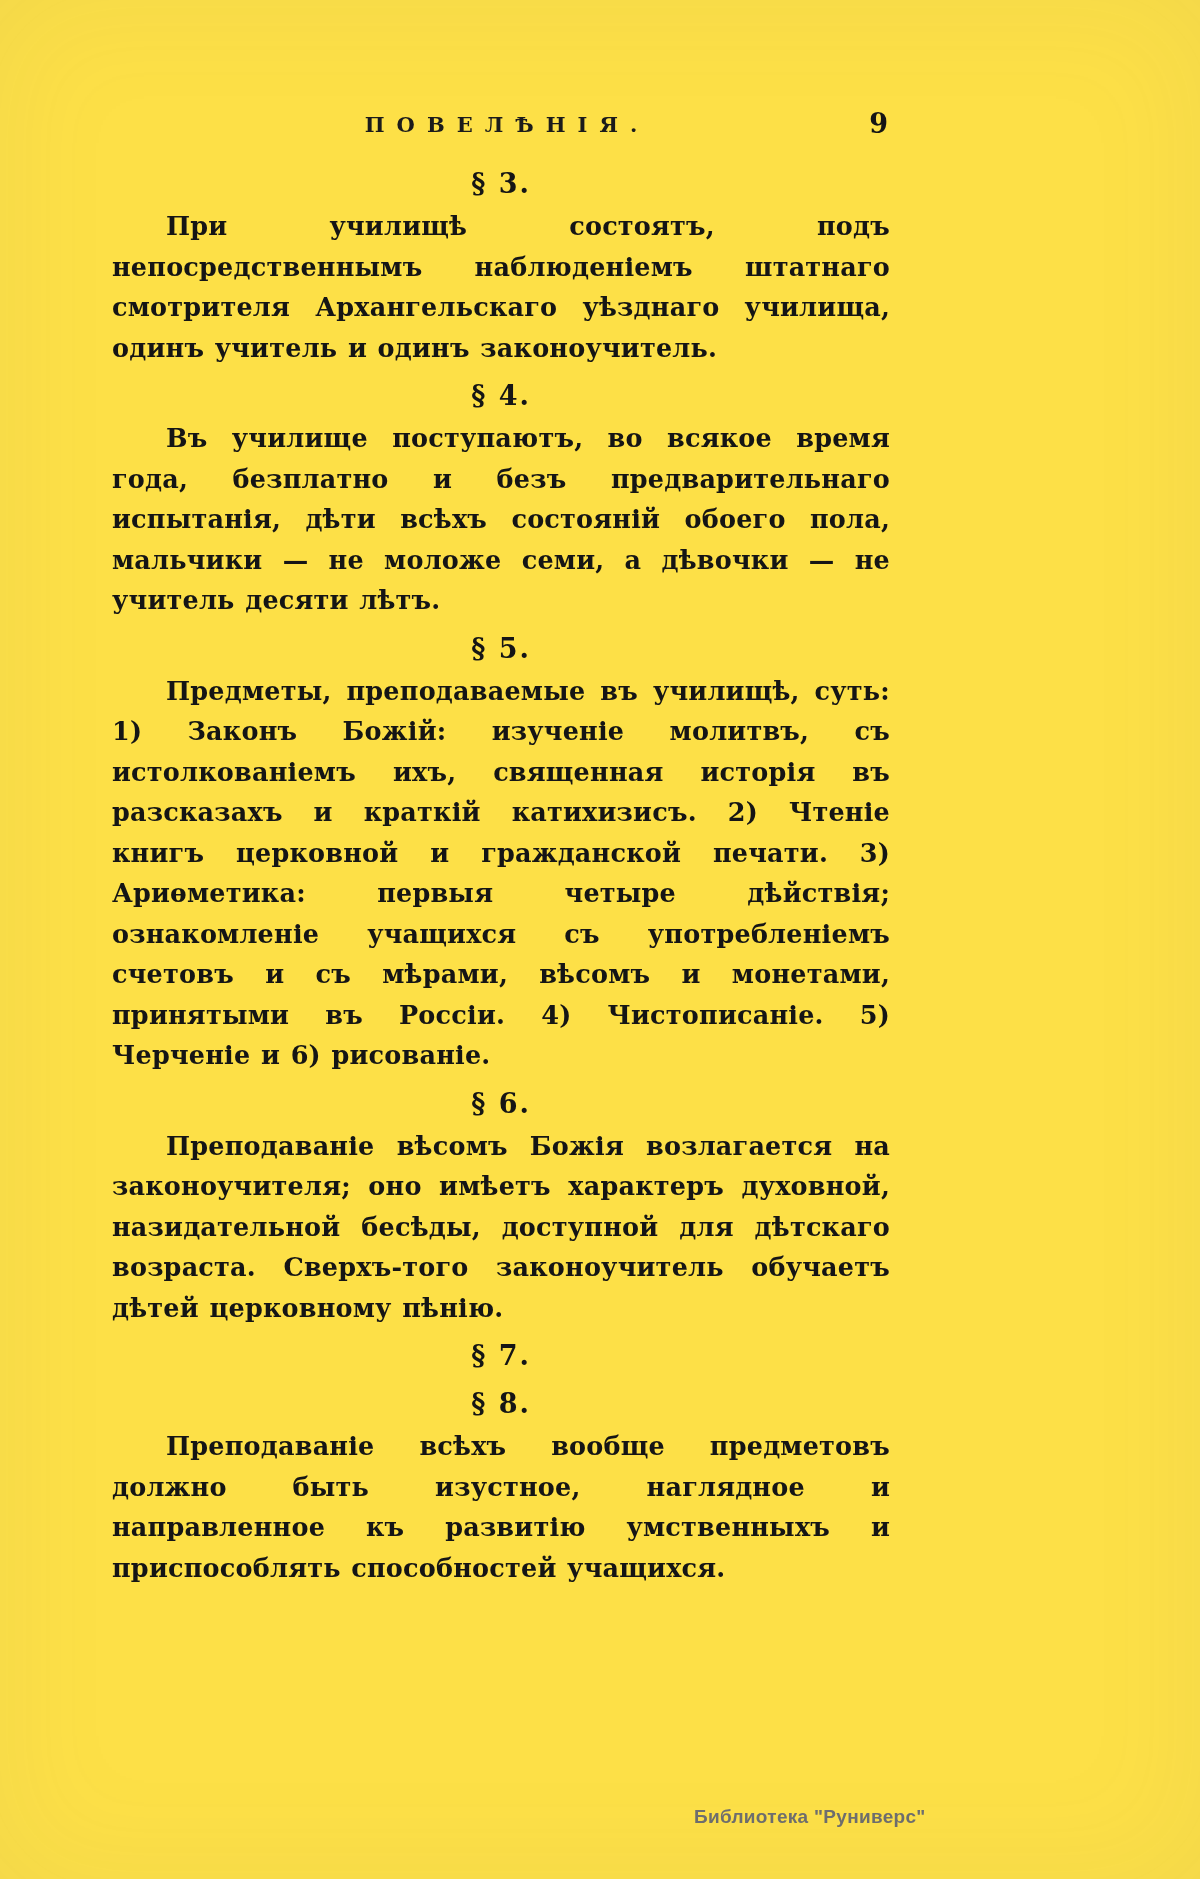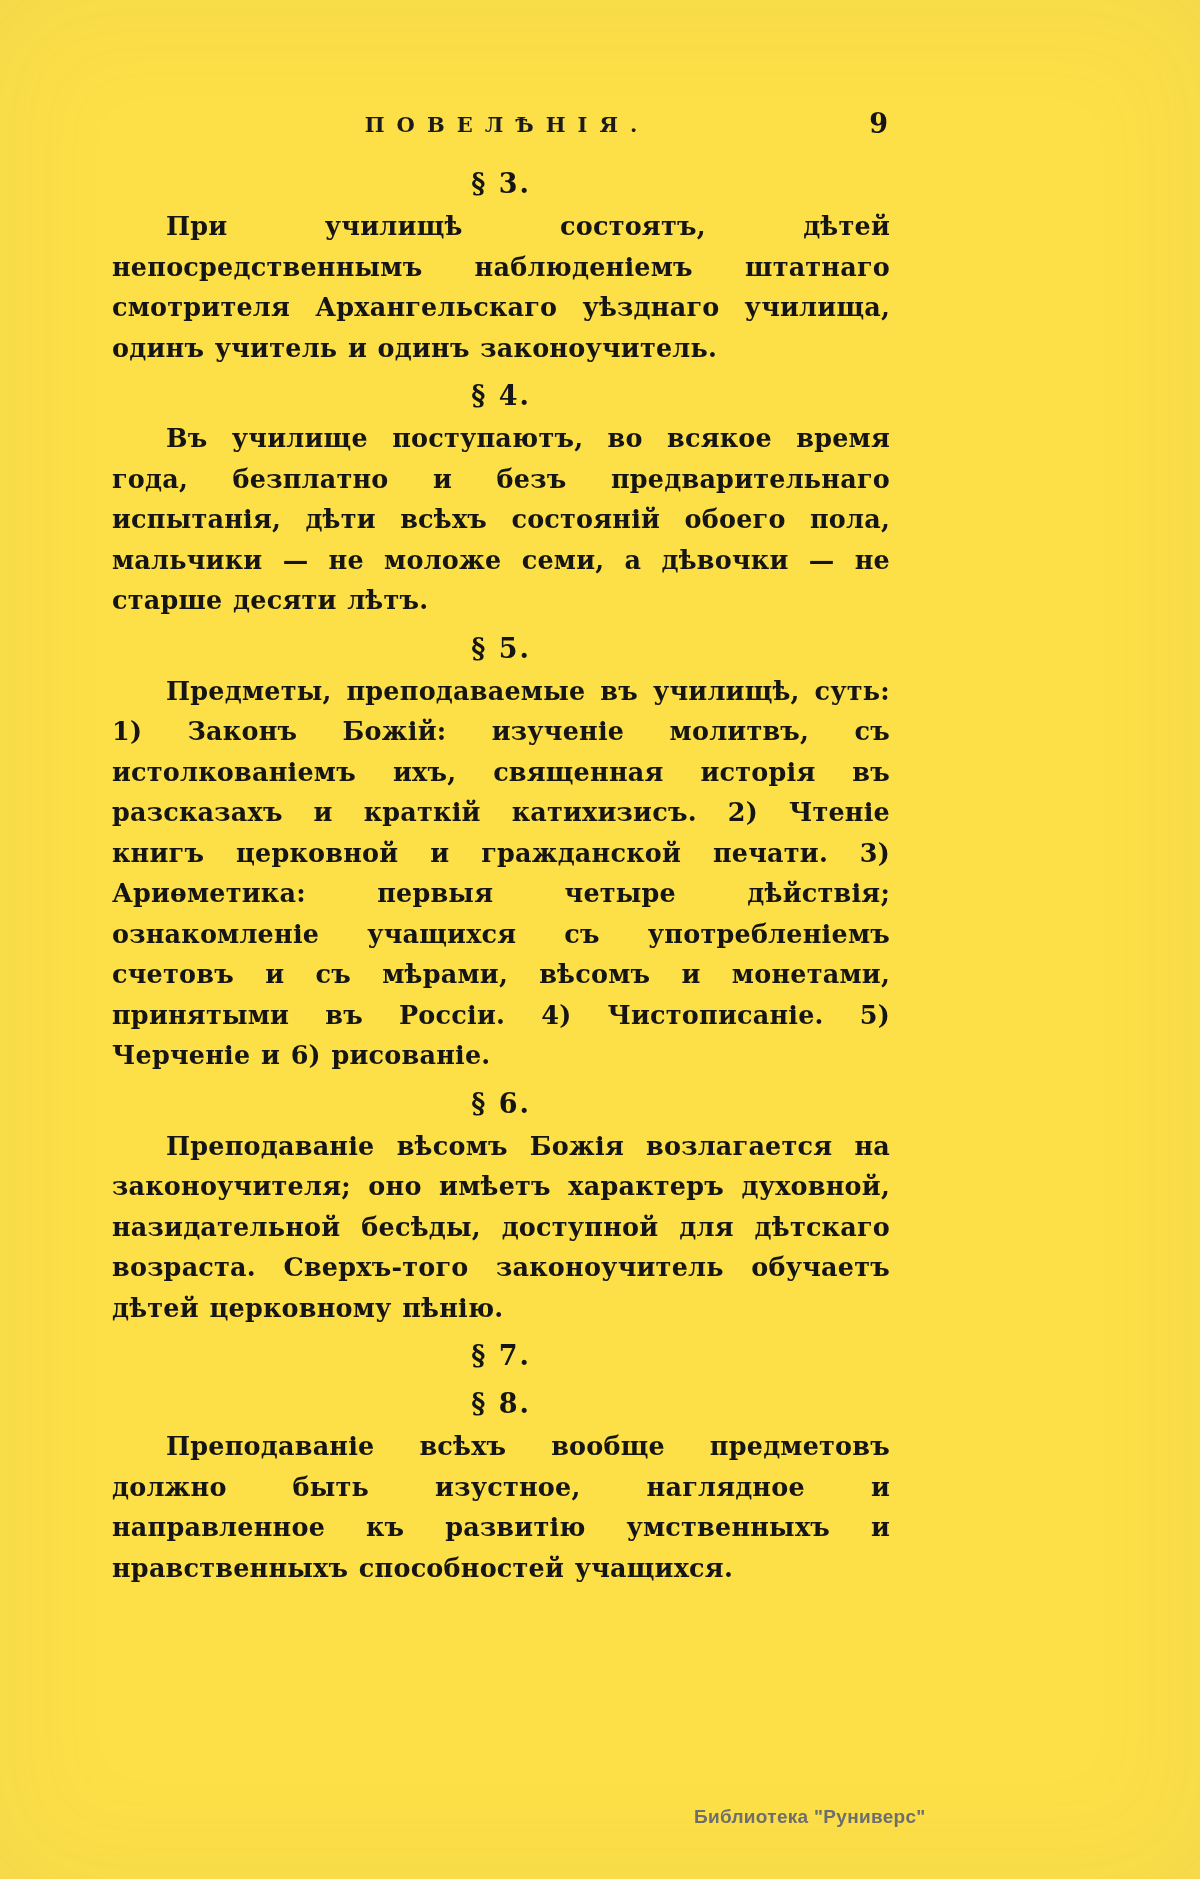--- a/index.html
+++ b/index.html
@@ -87,44 +87,44 @@
 
   <div class="content">
 
     <div class="page-head">
       <div class="running-title">ПОВЕЛѢНІЯ.</div>
       <div class="page-number">9</div>
     </div>
 
     <div class="section">
       <div class="section-heading">§ 3.</div>
-      <p class="para">При училищѣ состоятъ, дѣтей непосредственнымъ наблюденіемъ штатнаго смотрителя Архангельскаго уѣзднаго училища, одинъ учитель и одинъ законоучитель.</p>
+      <p class="para">При училищѣ состоятъ, подъ непосредственнымъ наблюденіемъ штатнаго смотрителя Архангельскаго уѣзднаго училища, одинъ учитель и одинъ законоучитель.</p>
     </div>
 
     <div class="section">
       <div class="section-heading">§ 4.</div>
-      <p class="para">Въ училище поступаютъ, во всякое время года, безплатно и безъ предварительнаго испытанія, дѣти всѣхъ состояній обоего пола, мальчики — не моложе семи, а дѣвочки — не старше десяти лѣтъ.</p>
+      <p class="para">Въ училище поступаютъ, во всякое время года, безплатно и безъ предварительнаго испытанія, дѣти всѣхъ состояній обоего пола, мальчики — не моложе семи, а дѣвочки — не учитель десяти лѣтъ.</p>
     </div>
 
     <div class="section">
       <div class="section-heading">§ 5.</div>
       <p class="para">Предметы, преподаваемые въ училищѣ, суть: 1) Законъ Божій: изученіе молитвъ, съ истолкованіемъ ихъ, священная исторія въ разсказахъ и краткій катихизисъ. 2) Чтеніе книгъ церковной и гражданской печати. 3) Ариѳметика: первыя четыре дѣйствія; ознакомленіе учащихся съ употребленіемъ счетовъ и съ мѣрами, вѣсомъ и монетами, принятыми въ Россіи. 4) Чистописаніе. 5) Черченіе и 6) рисованіе.</p>
     </div>
 
     <div class="section">
       <div class="section-heading">§ 6.</div>
       <p class="para">Преподаваніе вѣсомъ Божія возлагается на законоучителя; оно имѣетъ характеръ духовной, назидательной бесѣды, доступной для дѣтскаго возраста. Сверхъ-того законоучитель обучаетъ дѣтей церковному пѣнію.</p>
     </div>
 
     <div class="section">
       <div class="section-heading">§ 7.</div>
     </div>
 
     <div class="section">
       <div class="section-heading">§ 8.</div>
-      <p class="para">Преподаваніе всѣхъ вообще предметовъ должно быть изустное, наглядное и направленное къ развитію умственныхъ и нравственныхъ способностей учащихся.</p>
+      <p class="para">Преподаваніе всѣхъ вообще предметовъ должно быть изустное, наглядное и направленное къ развитію умственныхъ и приспособлять способностей учащихся.</p>
     </div>
 
   </div>
 
   <div class="watermark">Библиотека "Руниверс"</div>
 
 </div>
 
 </body></html>

